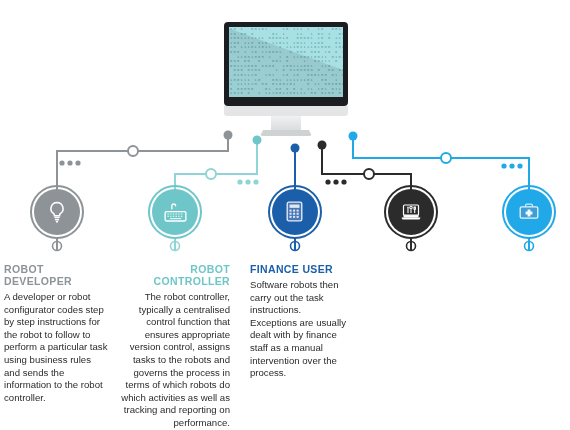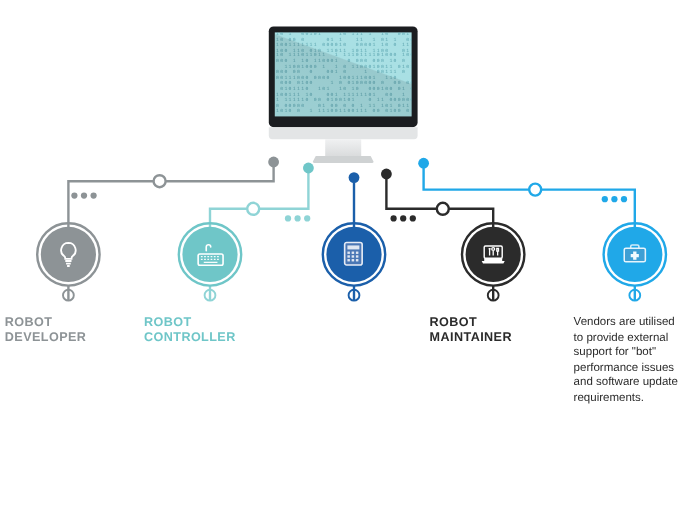--- a/index.html
+++ b/index.html
@@ -40,21 +40,21 @@
   .node .disc{position:absolute;left:4px;top:4px;width:46px;height:46px;border-radius:50%;
     background:currentColor;}
   .node .glyph{position:relative;width:26px;height:26px;}
 
   
   .col{position:absolute;top:263px;}
   .col h3{margin:0 0 4px 0;font-size:10.5px;font-weight:700;letter-spacing:.35px;}
   .col p{margin:0;font-size:9.6px;line-height:12.6px;color:#2b2b2b;}
 
   .c-dev{color:#8d9396;}
-  .c-ctrl{color:#6fc6c8;}
+  .c-ctrl{color:#6fc6c8;text-align:right;}
   .c-fin{color:#1b5faa;}
   .c-main{color:#2b2b2b;}
   .c-vend{color:#20a8e8;}
 </style>
 </head>
 <body>
 
 <div id="stage">
 
   <div class="monitor">
@@ -218,30 +218,32 @@
       <svg viewBox="0 0 26 26" width="26" height="26" fill="none" stroke="#cfeaf9" stroke-width="1.3">
         <path d="M9.6 7.6V6.3c0-.7.55-1.2 1.2-1.2h4.4c.65 0 1.2.5 1.2 1.2v1.3"></path>
         <rect x="4.2" y="7.8" width="17.6" height="11.4" rx="1.4" fill="#3f9fd4" stroke="#e6f4fc"></rect>
         <path d="M11.6 10.6h2.8v2.0h2.0v2.8h-2.0v2.0h-2.8v-2.0h-2.0v-2.8h2.0z" fill="#f2fafe" stroke="none"></path>
       </svg>
     </span>
   </div>
 
   <div class="col c-dev" style="left:4px;width:104px;">
     <h3>ROBOT DEVELOPER</h3>
+    <p>A developer or robot configurator codes step by step instructions for the robot to follow to perform a particular task using business rules and sends the information to the robot controller.</p>
   </div>
 
   <div class="col c-ctrl" style="left:120px;width:110px;">
     <h3>ROBOT CONTROLLER</h3>
+    <p>The robot controller, typically a centralised control function that ensures appropriate version control, assigns tasks to the robots and governs the process in terms of which robots do which activities as well as tracking and reporting on performance.</p>
   </div>
 
   <div class="col c-fin" style="left:250px;width:98px;">
+    <h3>FINANCE USER</h3>
+    <p>Software robots then carry out the task instructions. Exceptions are usually dealt with by finance staff as a manual intervention over the process.</p>
   </div>
 
   <div class="col c-main" style="left:358px;width:110px;">
-    <h3>ROBOT MAINTAINER</h3>
   </div>
 
   <div class="col c-vend" style="left:478px;width:90px;">
-    <p>Vendors are utilised to provide external support for "bot" performance issues and software update requirements.</p>
   </div>
 
 </div>
 
 </body></html>

